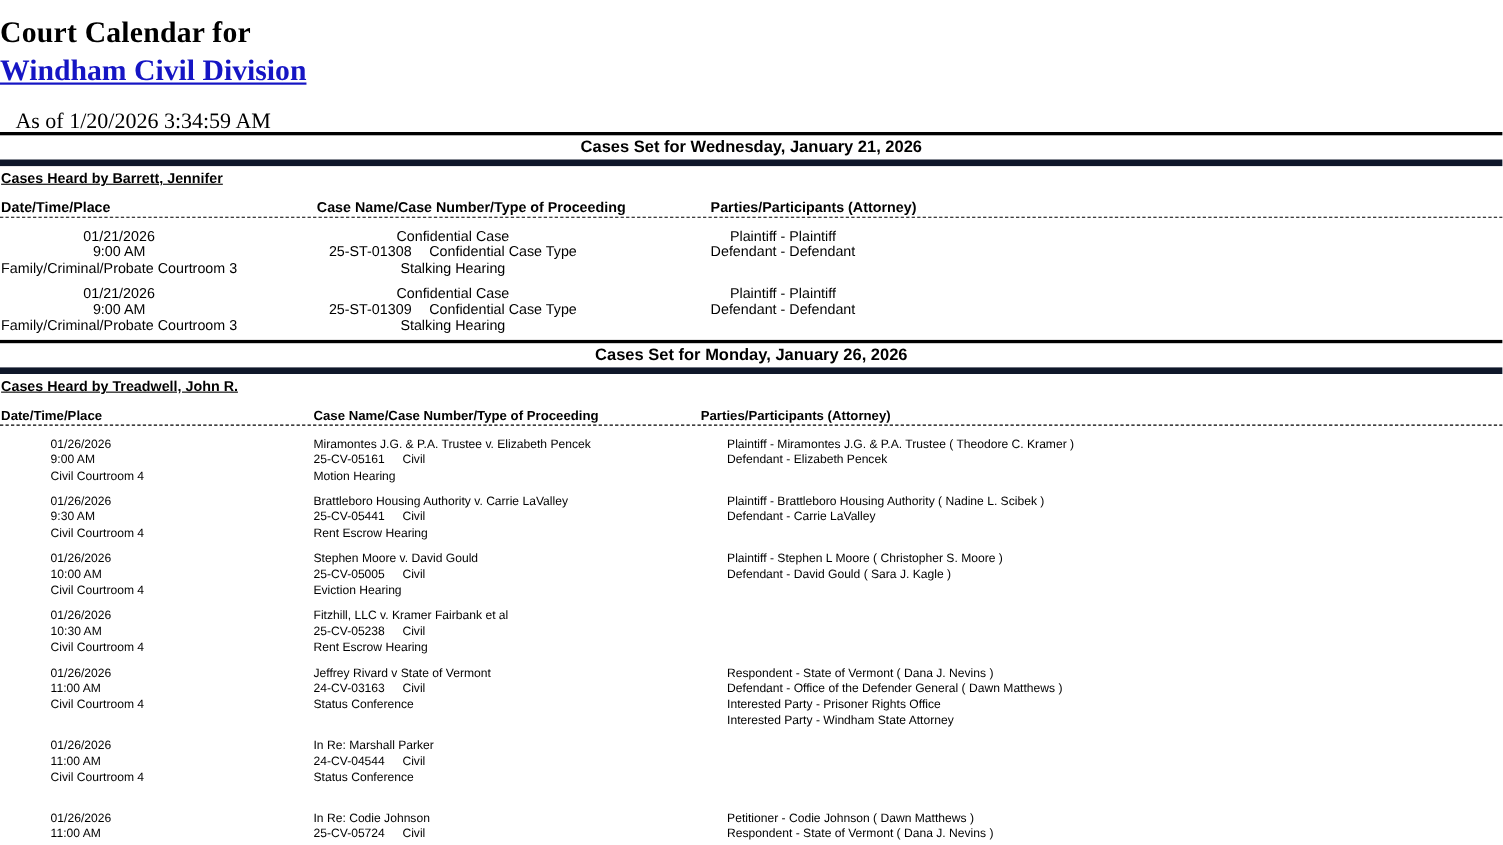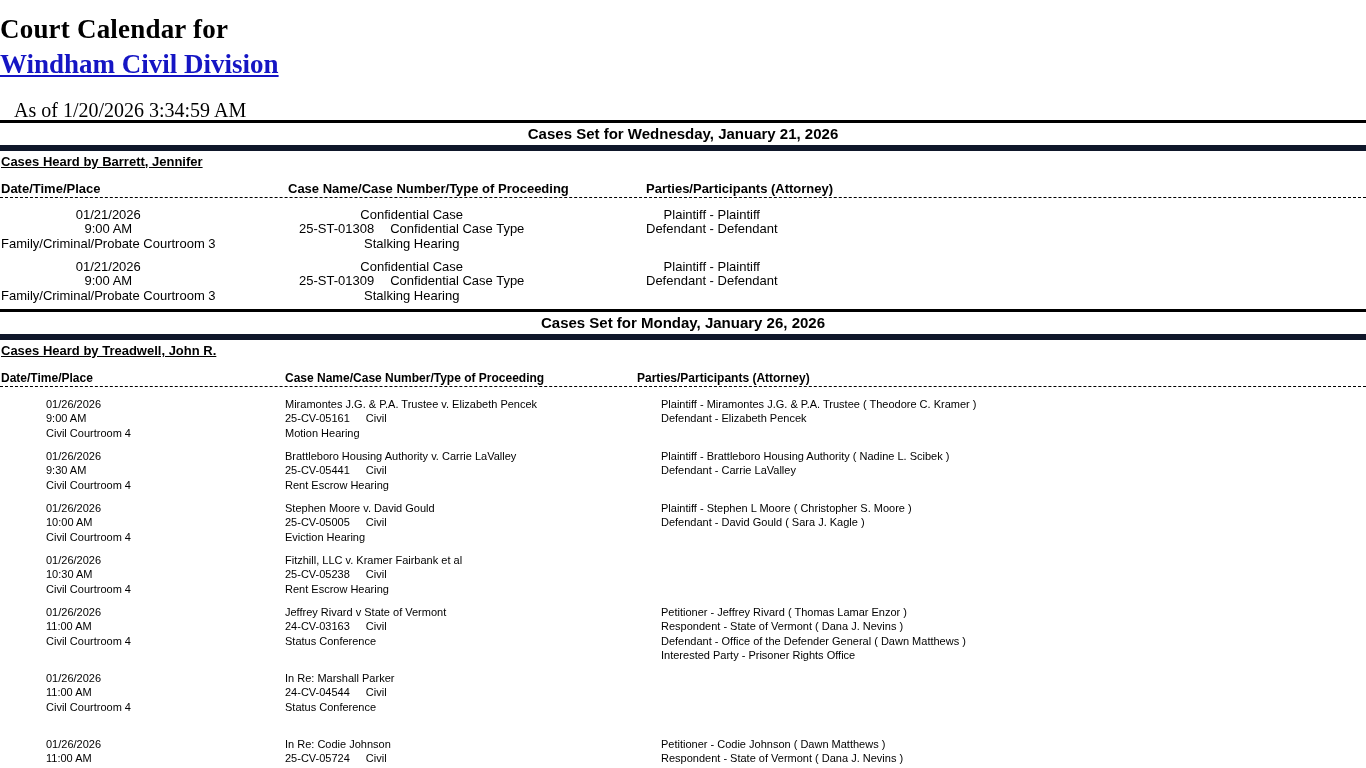--- a/index.html
+++ b/index.html
@@ -287,21 +287,20 @@
           <div>01/26/2026</div>
           <div>11:00 AM</div>
           <div>Civil Courtroom 4</div>
         </div>
         <div class="cell c-case">
           <div>Jeffrey Rivard v State of Vermont</div>
           <div class="case-num-line"><span>24-CV-03163</span><span class="ctype">Civil</span></div>
           <div>Status Conference</div>
         </div>
         <div class="cell c-party">
-          <div>Petitioner - Jeffrey Rivard   ( Thomas Lamar Enzor )</div>
           <div>Respondent - State of Vermont  ( Dana J. Nevins )</div>
           <div>Defendant - Office of the Defender General  ( Dawn Matthews )</div>
           <div>Interested Party - Prisoner Rights Office</div>
           <div>Interested Party - Windham State Attorney</div>
         </div>
       </div>
 
       <div class="case-row tall">
         <div class="cell c-date">
           <div>01/26/2026</div>

